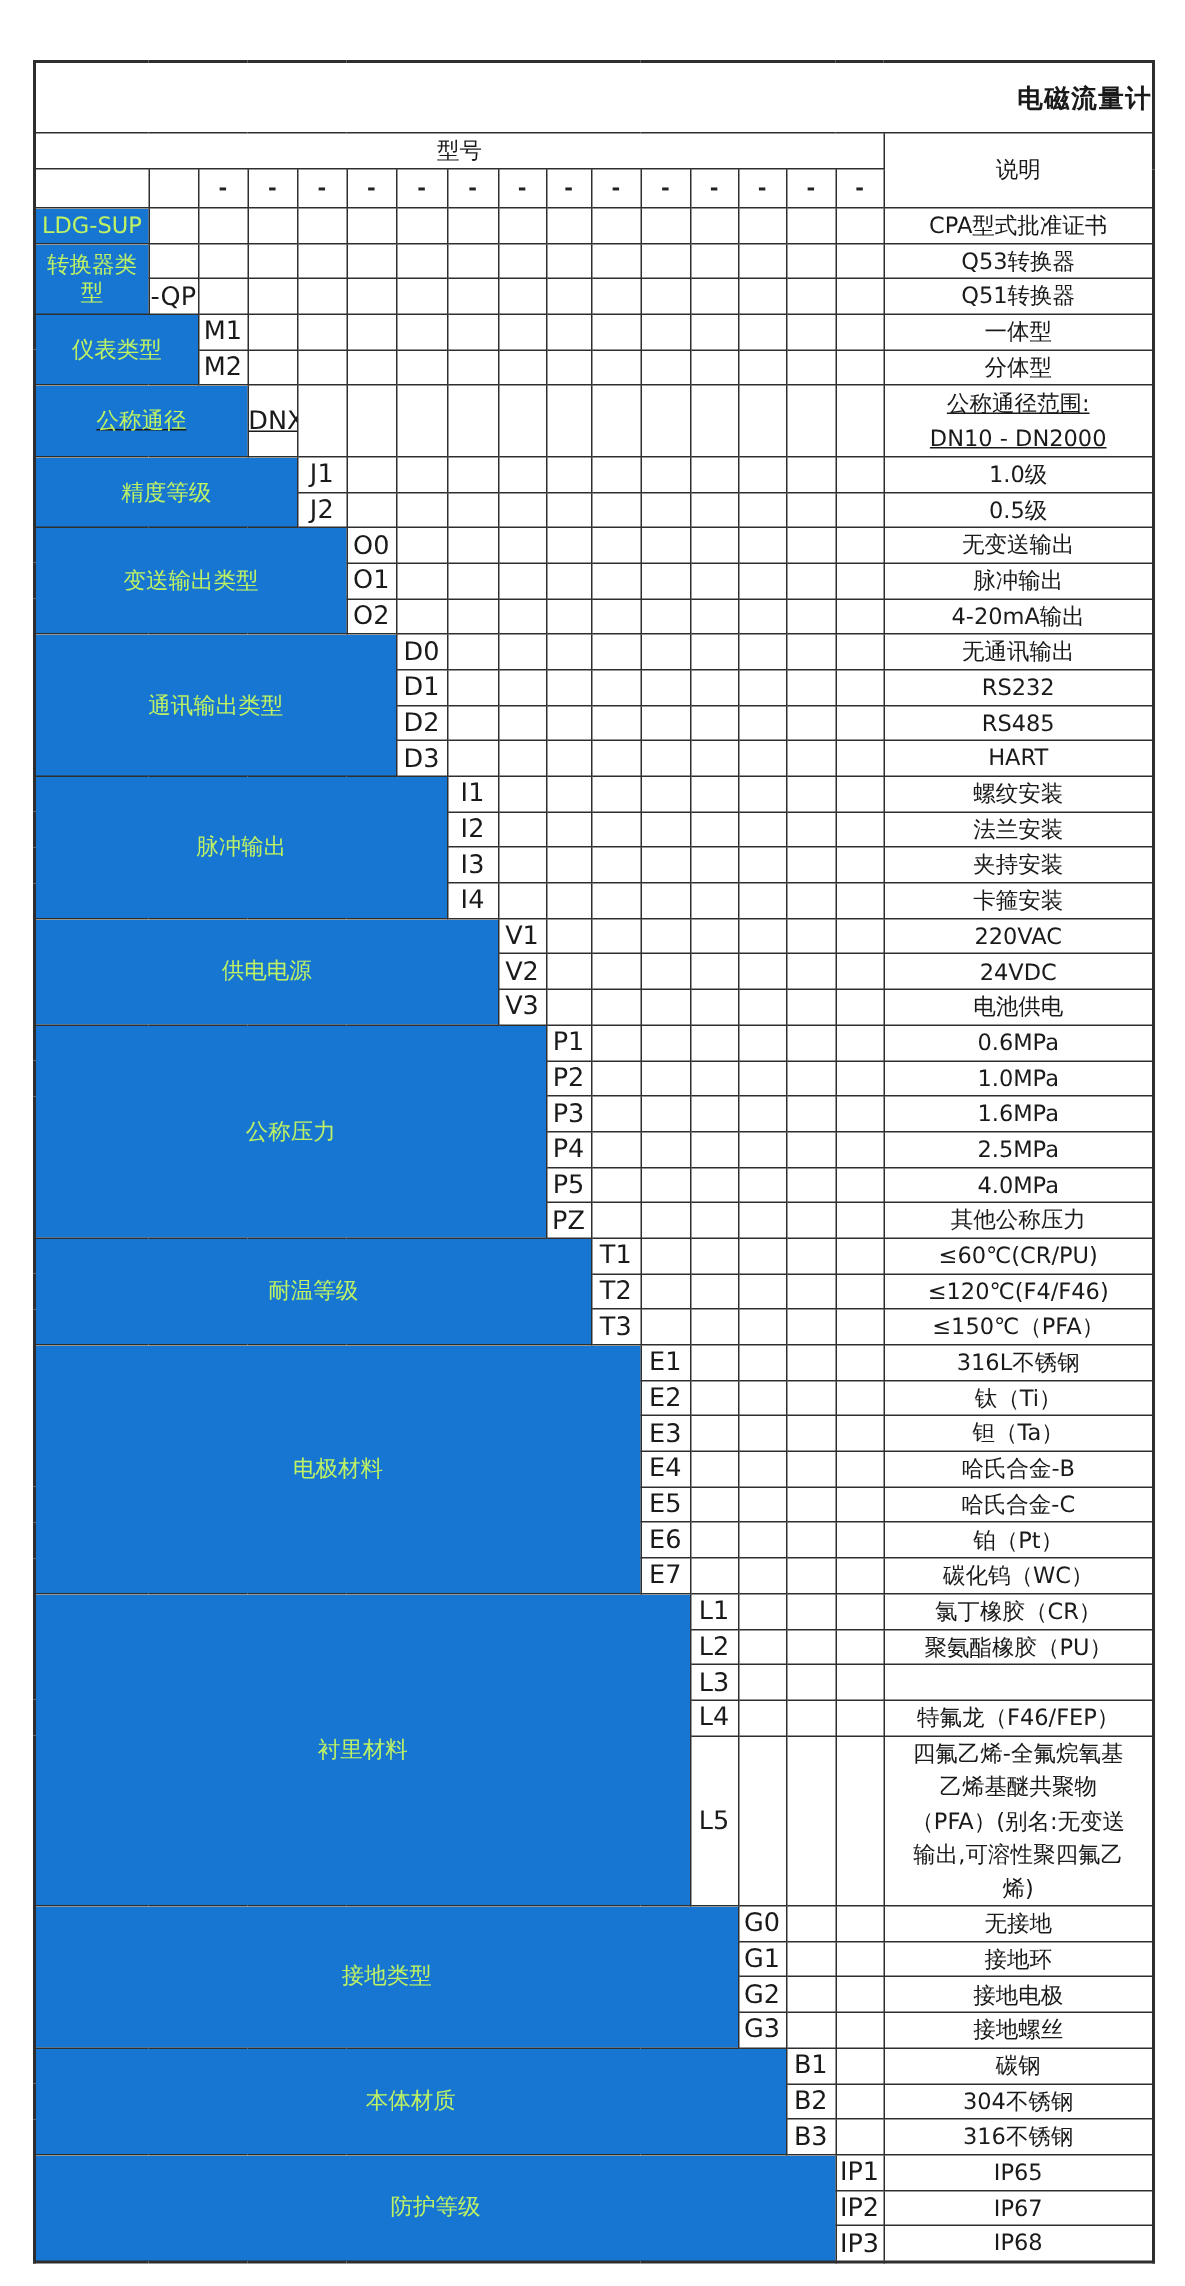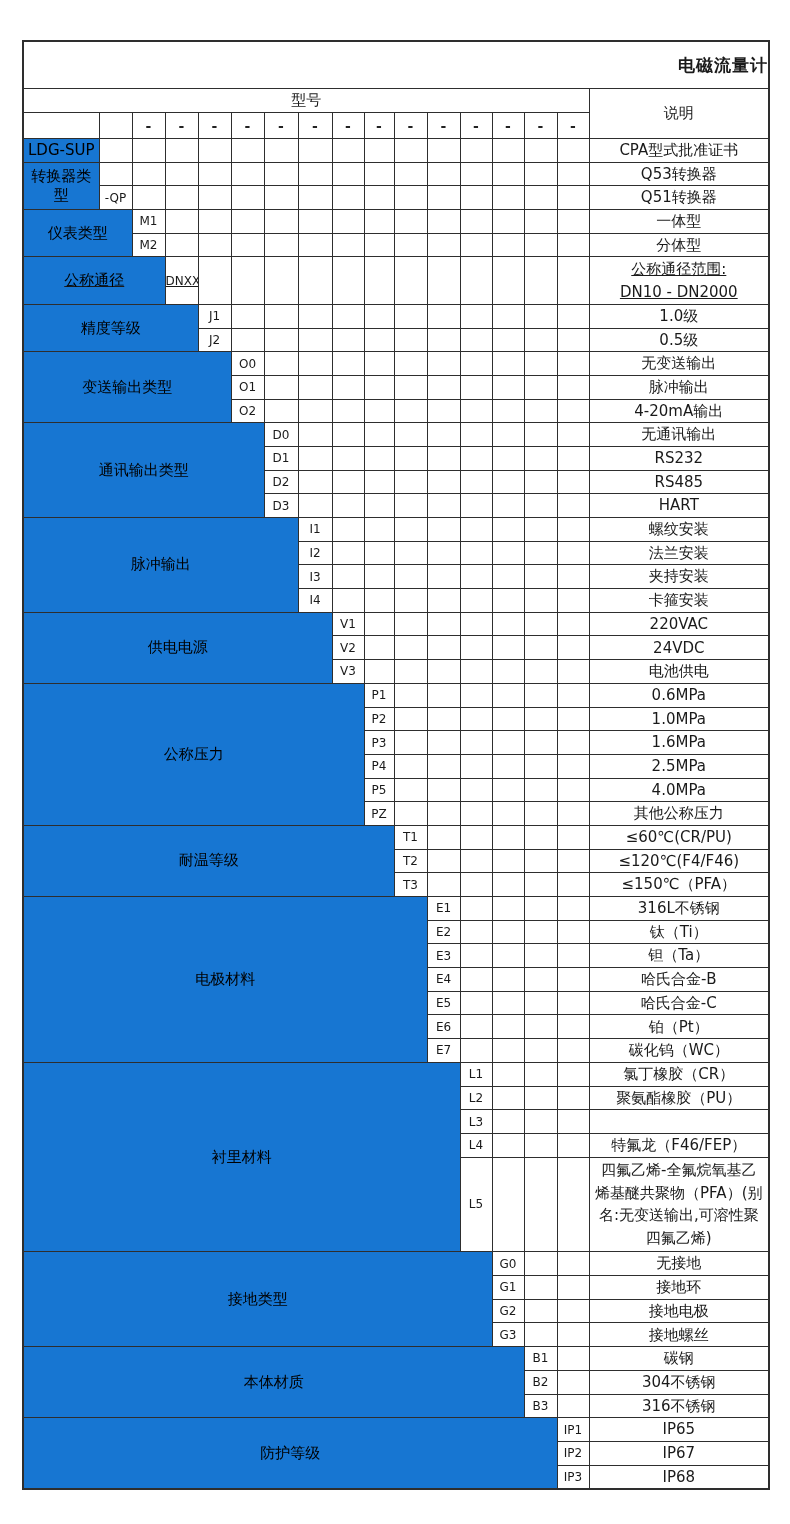--- a/index.html
+++ b/index.html
@@ -17,23 +17,23 @@
     text-align:center;vertical-align:middle;
     font-size:15px;overflow:hidden;
   }
   td.title-cell{height:46px;font-weight:bold;font-size:17px;letter-spacing:1px;text-align:right;}
   td.model-cell{height:23px;font-size:15px;}
   td.desc-header-cell{font-size:15px;font-family:Liberation Mono, monospace;}
   tr.dash-row td{height:25px;font-size:14px;font-weight:bold;color:#222;}
   tbody tr{height:23.7px;}
   tbody tr.h2{height:47.4px;text-decoration:underline;}
   tbody tr.h4{height:94.8px;}
-  td.cat{background:#1776d2;color:#000000;font-size:15px;}
-  td.code{font-size:12px;}
-  td.desc{white-space:pre-line;line-height:1.5;padding:0 5px;font-size:15px;}
+  td.cat{background:#1776d2;color:#bef264;font-size:15px;}
+  td.code{font-size:17px;}
+  td.desc{white-space:pre-line;line-height:1.5;padding:0 15px;font-size:15px;}
 </style>
 </head>
 <body>
 
 <table class="spec">
   <colgroup>
     <col style="width:76px">
       <col style="width:33px">
       <col style="width:33px">
       <col style="width:33px">

